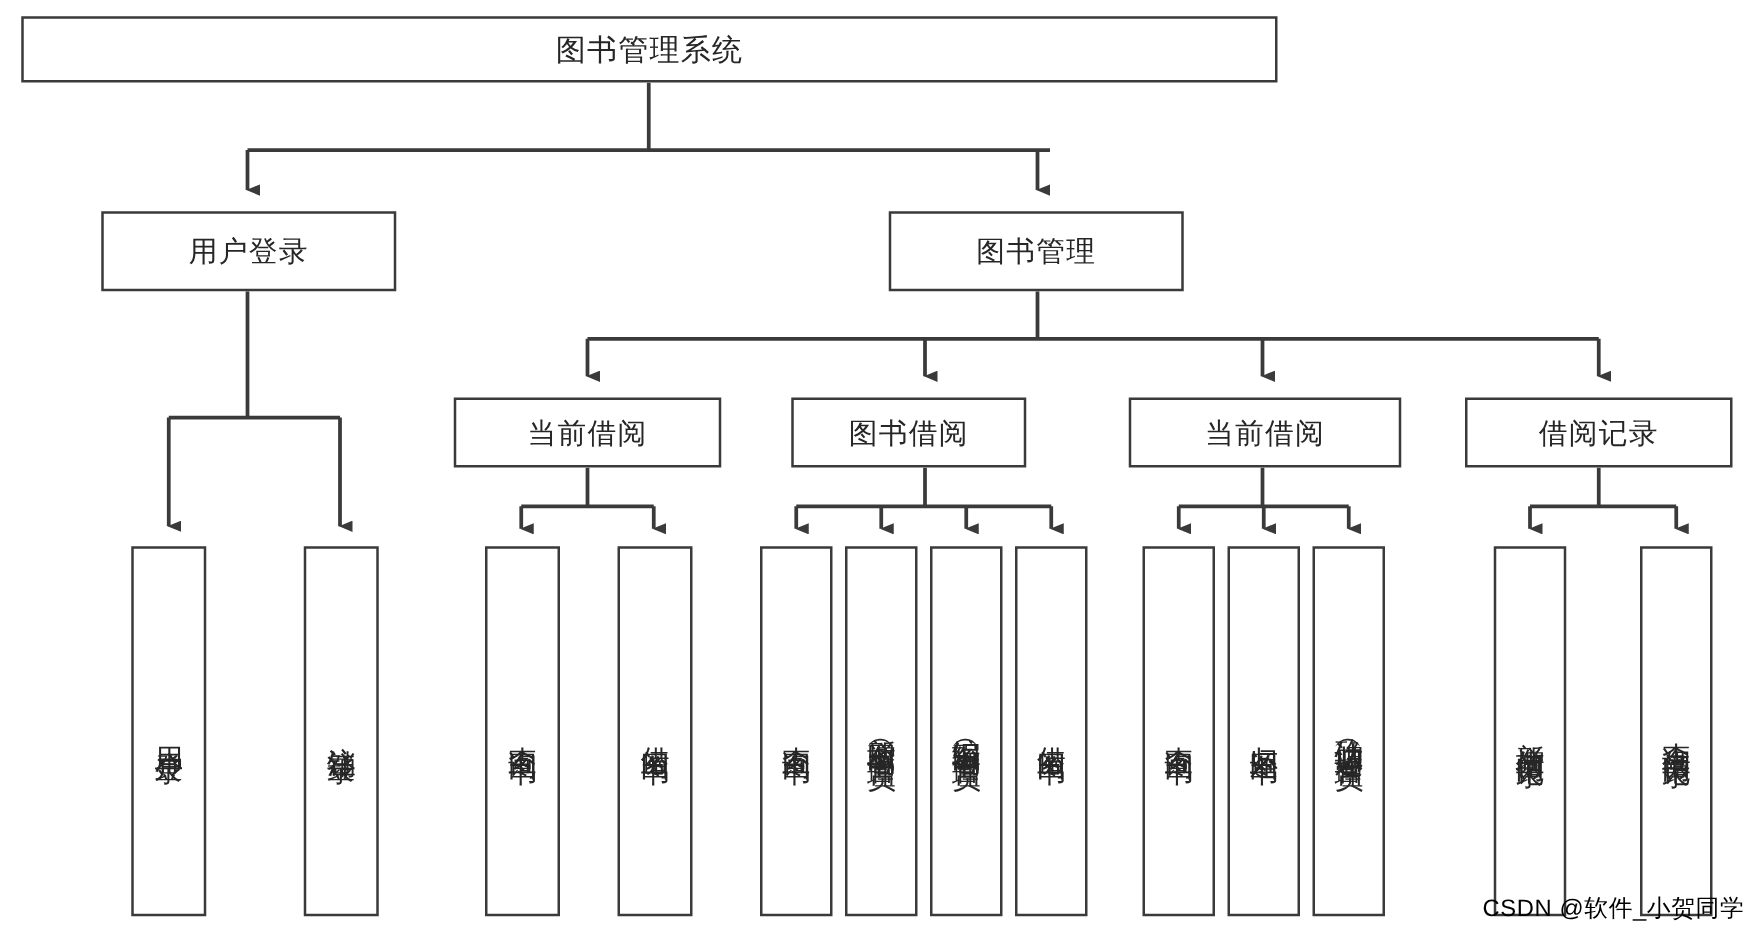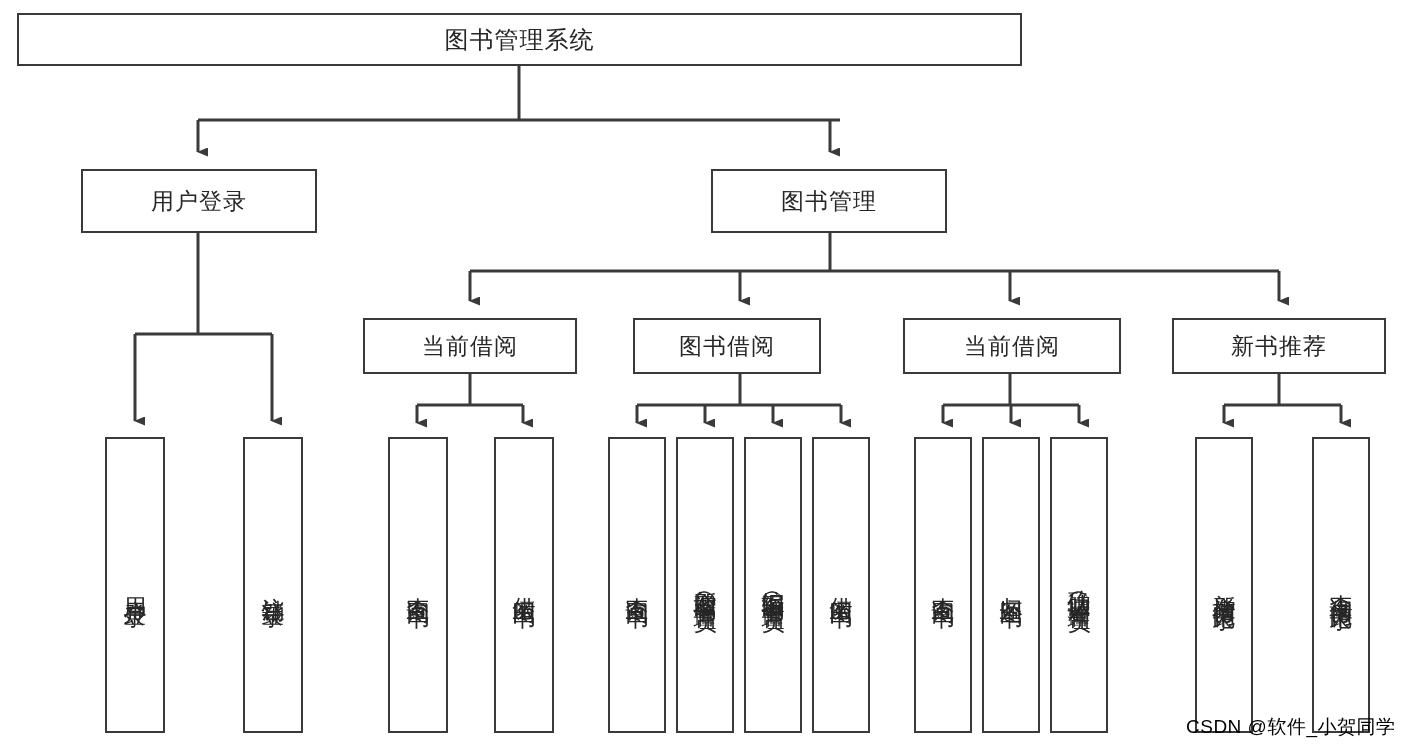--- a/index.html
+++ b/index.html
@@ -136,21 +136,21 @@
   <div class="node node-h" style="left:363px; top:318px; width:214px; height:56px;">
     <span>当前借阅</span>
   </div>
   <div class="node node-h" style="left:633px; top:318px; width:188px; height:56px;">
     <span>图书借阅</span>
   </div>
   <div class="node node-h" style="left:903px; top:318px; width:218px; height:56px;">
     <span>当前借阅</span>
   </div>
   <div class="node node-h" style="left:1172px; top:318px; width:214px; height:56px;">
-    <span>新书推荐</span>
+    <span>借阅记录</span>
   </div>
 
   <div class="node node-v" style="left:105px; top:437px; width:60px; height:296px;">
     <span class="vtext">用户登录</span>
   </div>
   <div class="node node-v" style="left:243px; top:437px; width:60px; height:296px;">
     <span class="vtext">注销登录</span>
   </div>
 
   <div class="node node-v" style="left:388px; top:437px; width:60px; height:296px;">

